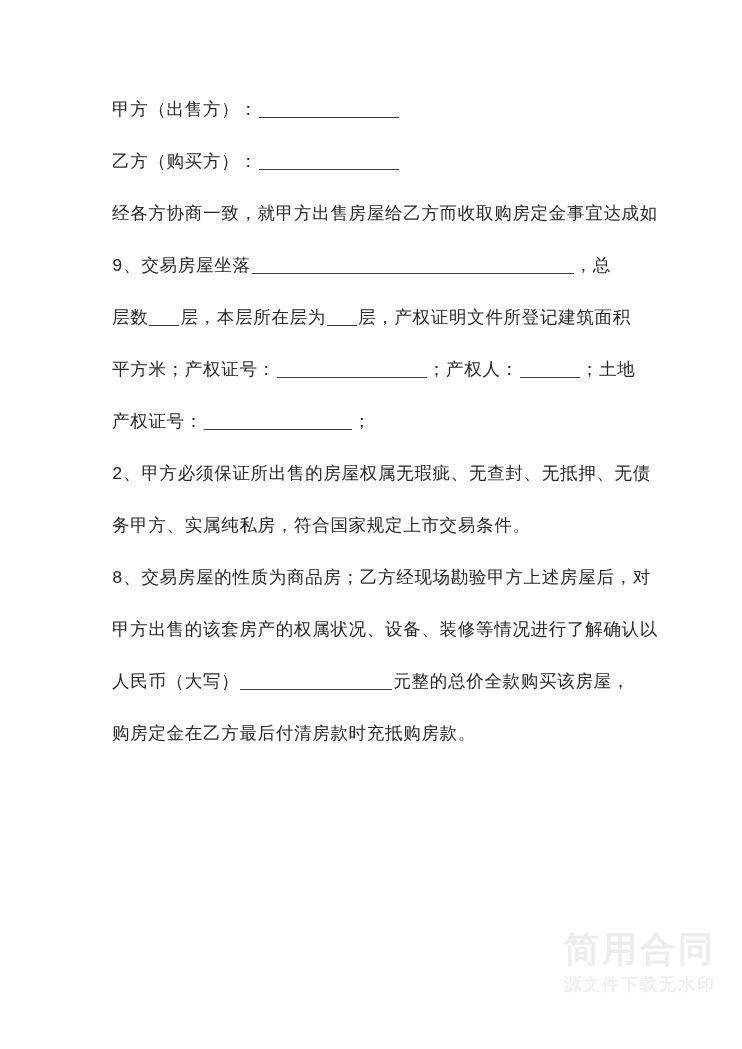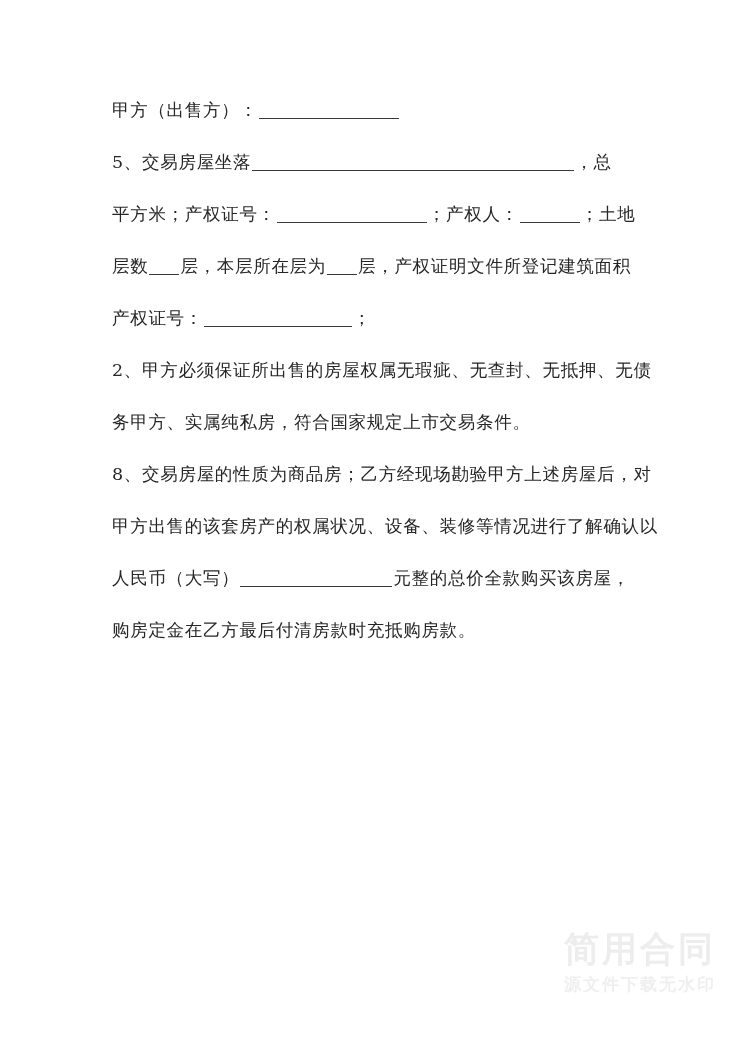--- a/index.html
+++ b/index.html
@@ -32,20 +32,21 @@
 
   
   .line {
     display: block;
     height: 52px;
     line-height: 52px;
     font-size: 17.5px;
     color: #262626;
     letter-spacing: 0.7px;
     white-space: nowrap;
+    font-family: Liberation Mono, monospace;
   }
 
   
   .blank {
     display: inline-block;
     border-bottom: 1.3px solid #3a3a3a;
     vertical-align: -3px;
     height: 17px;
     margin: 0 1px;
   }
@@ -92,32 +93,36 @@
 <body>
 
 <div class="page">
 
   <div class="doc-body">
 
     <div class="line">
       <span>甲方（出售方）：</span><span class="blank w-sig"></span>
     </div>
 
+    <div class="line">
+      <span>乙方（购买方）：</span><span class="blank w-sig"></span>
+    </div>
 
+    <div class="line">经各方协商一致，就甲方出售房屋给乙方而收取购房定金事宜达成如</div>
 
     <div class="line">
-      <span>5、交易房屋坐落</span><span class="blank w-addr"></span><span>，总</span>
+      <span>9、交易房屋坐落</span><span class="blank w-addr"></span><span>，总</span>
+    </div>
+
+    <div class="line">
+      <span>层数</span><span class="blank w-tiny"></span><span>层，本层所在层为</span><span class="blank w-tiny"></span><span>层，产权证明文件所登记建筑面积</span>
     </div>
 
     <div class="line">
       <span>平方米；产权证号：</span><span class="blank w-cert"></span><span>；产权人：</span><span class="blank w-owner"></span><span>；土地</span>
-    </div>
-
-    <div class="line">
-      <span>层数</span><span class="blank w-tiny"></span><span>层，本层所在层为</span><span class="blank w-tiny"></span><span>层，产权证明文件所登记建筑面积</span>
     </div>
 
     <div class="line">
       <span>产权证号：</span><span class="blank w-land"></span><span>；</span>
     </div>
 
     <div class="line">2、甲方必须保证所出售的房屋权属无瑕疵、无查封、无抵押、无债</div>
     <div class="line">务甲方、实属纯私房，符合国家规定上市交易条件。</div>
 
     <div class="line">8、交易房屋的性质为商品房；乙方经现场勘验甲方上述房屋后，对</div>

